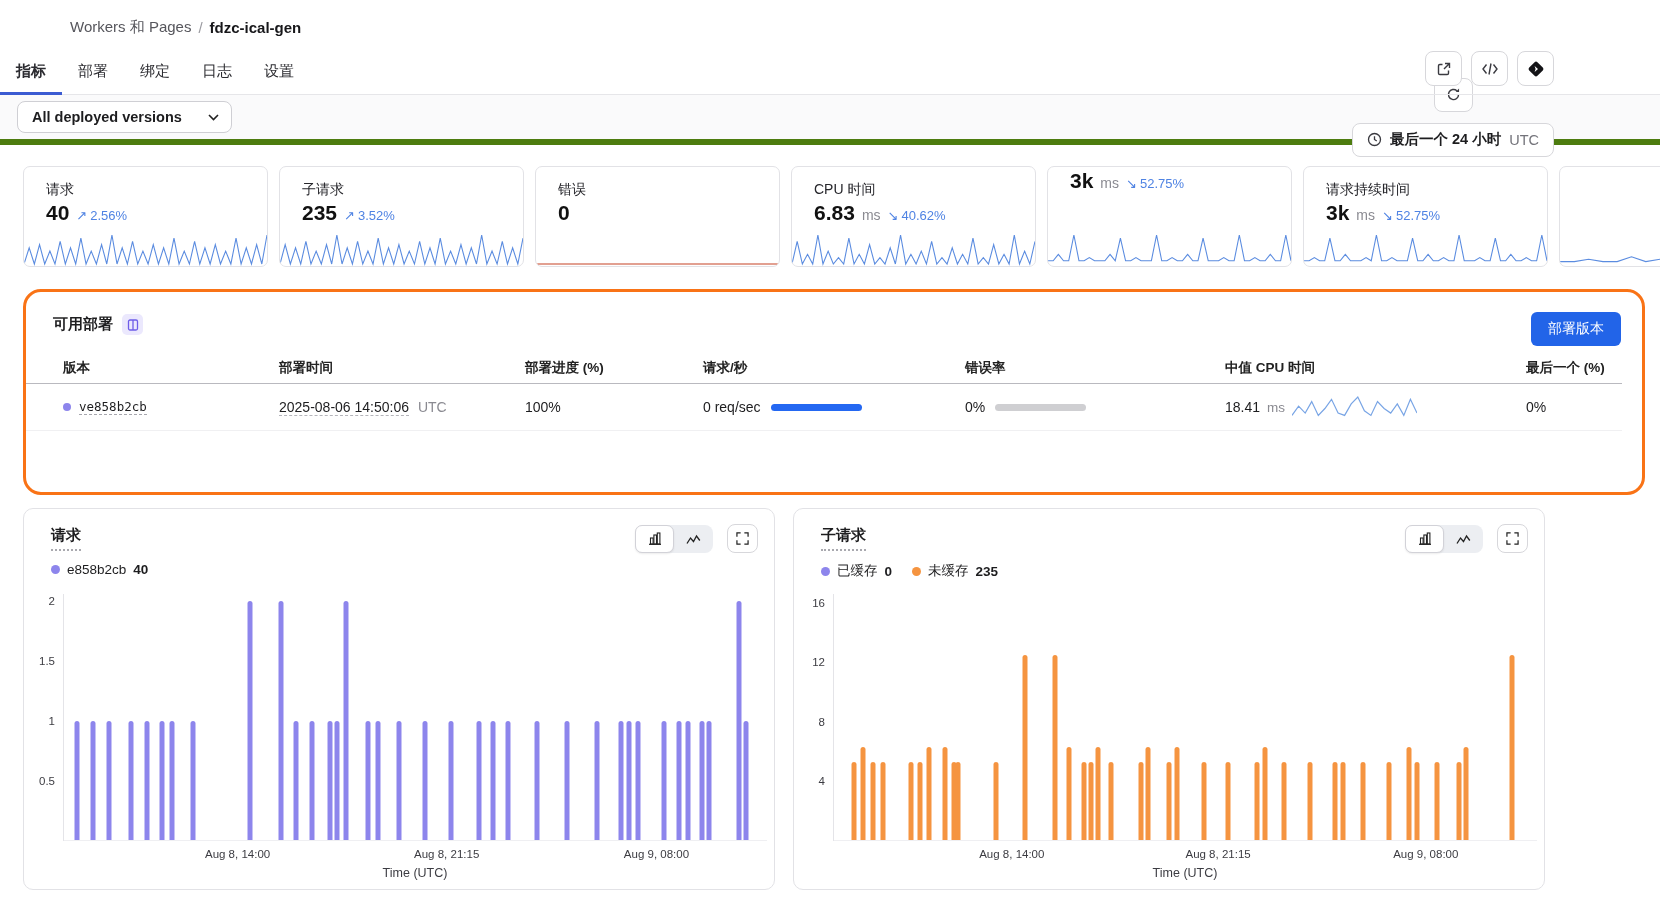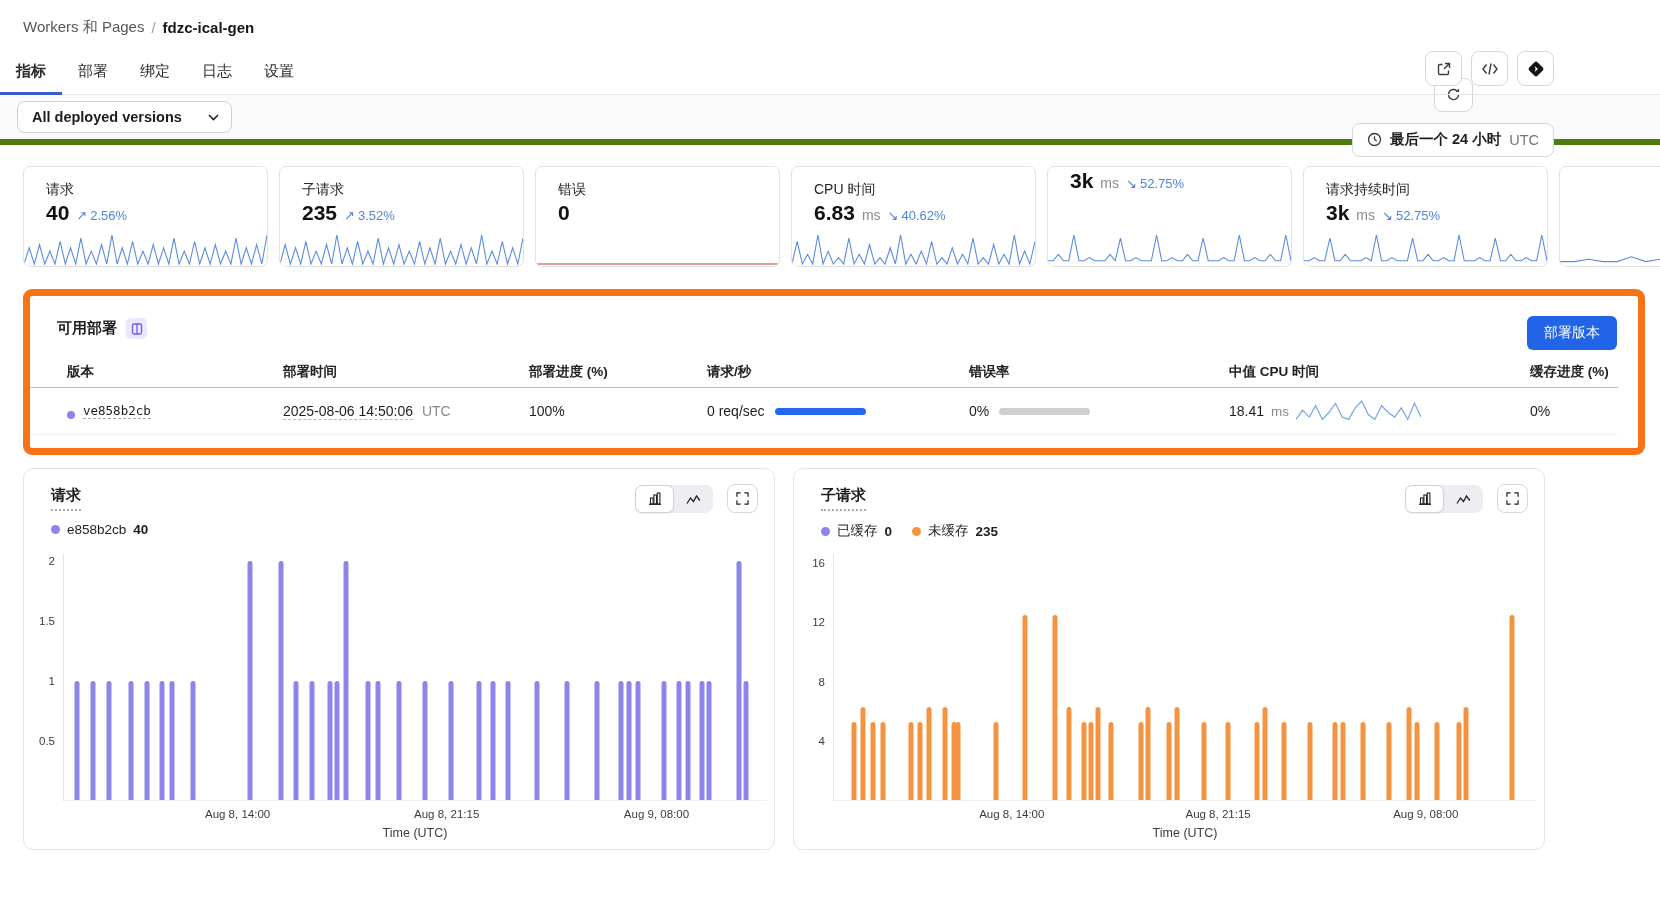--- a/index.html
+++ b/index.html
@@ -2,21 +2,21 @@
 <html><head>
 <meta charset="utf-8">
 <style>
   * { margin:0; padding:0; box-sizing:border-box; }
   html,body { background:#fff; }
   body { font-family:"Liberation Sans","DejaVu Sans",sans-serif; color:#1d1d1f; }
   .page { position:relative; width:1660px; height:909px; background:#fff; overflow:hidden; }
 
   
   .breadcrumb { padding:18px 0 0 23px; font-size:15px; display:flex; gap:7px; align-items:center; }
-  .breadcrumb .parent { color:#56565c; cursor:pointer; }
+  .breadcrumb .parent { color:#56565c; cursor:pointer;margin-left:47px; }
   .breadcrumb .sep { color:#9a9aa0; }
   .breadcrumb .current { font-weight:bold; color:#17171a; }
   .tabbar { position:relative; margin-top:15px; border-bottom:1px solid #e6e6e9; display:flex; }
   .tab { padding:10px 16px 13px 16px; font-size:15px; color:#2b2b30; cursor:pointer; position:relative; }
   .tab.active { font-weight:bold; }
   .tab.active::after { content:""; position:absolute; left:0; right:0; bottom:-1px; height:3px; background:#3b5bd2; }
   .header-actions { position:absolute; top:51px; right:106px; display:flex; gap:9px; }
   .icon-btn { width:37px; height:35px; border:1px solid #d7d7db; border-radius:8px; background:#fff; display:flex; align-items:center; justify-content:center; cursor:pointer; }
 
   
@@ -32,30 +32,30 @@
   .cards-row { display:flex; gap:11px; padding:21px 0 0 23px; overflow:hidden; }
   .m-card { position:relative; flex:0 0 245px; height:101px; border:1px solid #e2e2e6; border-radius:7px; background:#fff; overflow:hidden; }
   .m-card .m-title { font-size:14px; color:#26262b; padding:14px 0 0 22px; }
   .m-row { display:flex; align-items:baseline; gap:7px; padding:2px 0 0 22px; }
   .m-value { font-size:21px; font-weight:bold; color:#111; }
   .m-unit { font-size:14px; color:#8a8a91; }
   .m-delta { font-size:13px; color:#4f83e3; display:flex; gap:3px; align-items:baseline; }
   .m-spark { position:absolute; left:0; right:0; bottom:0; height:36px; }
 
   
-  .deploy-card { position:relative; margin:22px 15px 0 23px; border:7px solid #f97316; border-radius:9px; height:166px; background:#fff; }
+  .deploy-card { position:relative; margin:22px 15px 0 23px; border:3px solid #f97316; border-radius:18px; height:206px; background:#fff; }
   .deploy-head { display:flex; align-items:center; gap:9px; padding:22px 0 0 27px; }
   .deploy-title { font-size:15px; font-weight:bold; }
   .badge-icon { width:21px; height:21px; border-radius:5px; background:#ebe8fd; display:flex; align-items:center; justify-content:center; }
   .deploy-btn { position:absolute; top:20px; right:21px; background:#2264e8; color:#fff; font-size:14px; border:none; border-radius:6px; padding:8px 17px; cursor:pointer; }
   .tbl { margin-top:17px; }
   .tbl-head, .tbl-row { display:grid; grid-template-columns:183px 213px 145px 229px 227px 268px 1fr; padding-left:37px; align-items:center;gap:33px; }
   .tbl-head { font-size:13.5px; font-weight:bold; color:#222; height:32px; border-bottom:1px solid #b9b9bf; margin:0 20px 0 0; }
   .tbl-row { height:47px; font-size:14px; margin-right:20px; border-bottom:1px solid #f0f0f2; }
-  .vcell { display:flex; align-items:flex-end; gap:8px; }
+  .vcell { display:flex; align-items:center; gap:8px; }
   .vdot { width:8px; height:8px; border-radius:50%; }
   .vhash { font-family:"DejaVu Sans Mono",monospace; font-size:12.5px; border-bottom:1px dashed #a6a6ad; cursor:pointer; }
   .dtime { border-bottom:1px dashed #b5b5bb; }
   .dtz { color:#8a8a91; margin-left:5px; }
   .barcell { display:flex; align-items:center; gap:10px; }
   .pbar { height:7px; width:91px; border-radius:4px; }
   .cpu-cell { display:flex; align-items:center; gap:7px; }
   .cpu-unit { color:#8a8a91; font-size:13.5px; }
   .cell-spark { width:125px; height:30px; }
 
@@ -268,21 +268,21 @@
     </div>
     <button class="deploy-btn">部署版本</button>
     <div class="tbl">
       <div class="tbl-head">
         <div>版本</div>
         <div>部署时间</div>
         <div>部署进度 (%)</div>
         <div>请求/秒</div>
         <div>错误率</div>
         <div>中值 CPU 时间</div>
-        <div>缓存进度 (%)</div>
+        <div>最后一个 (%)</div>
       </div>
       <div class="tbl-row">
         <div class="vcell">
           <span class="vdot" style="background: rgb(141, 133, 236);"></span>
           <span class="vhash">ve858b2cb</span>
         </div>
         <div>
           <span class="dtime">2025-08-06 14:50:06</span>
           <span class="dtz">UTC</span>
         </div>

